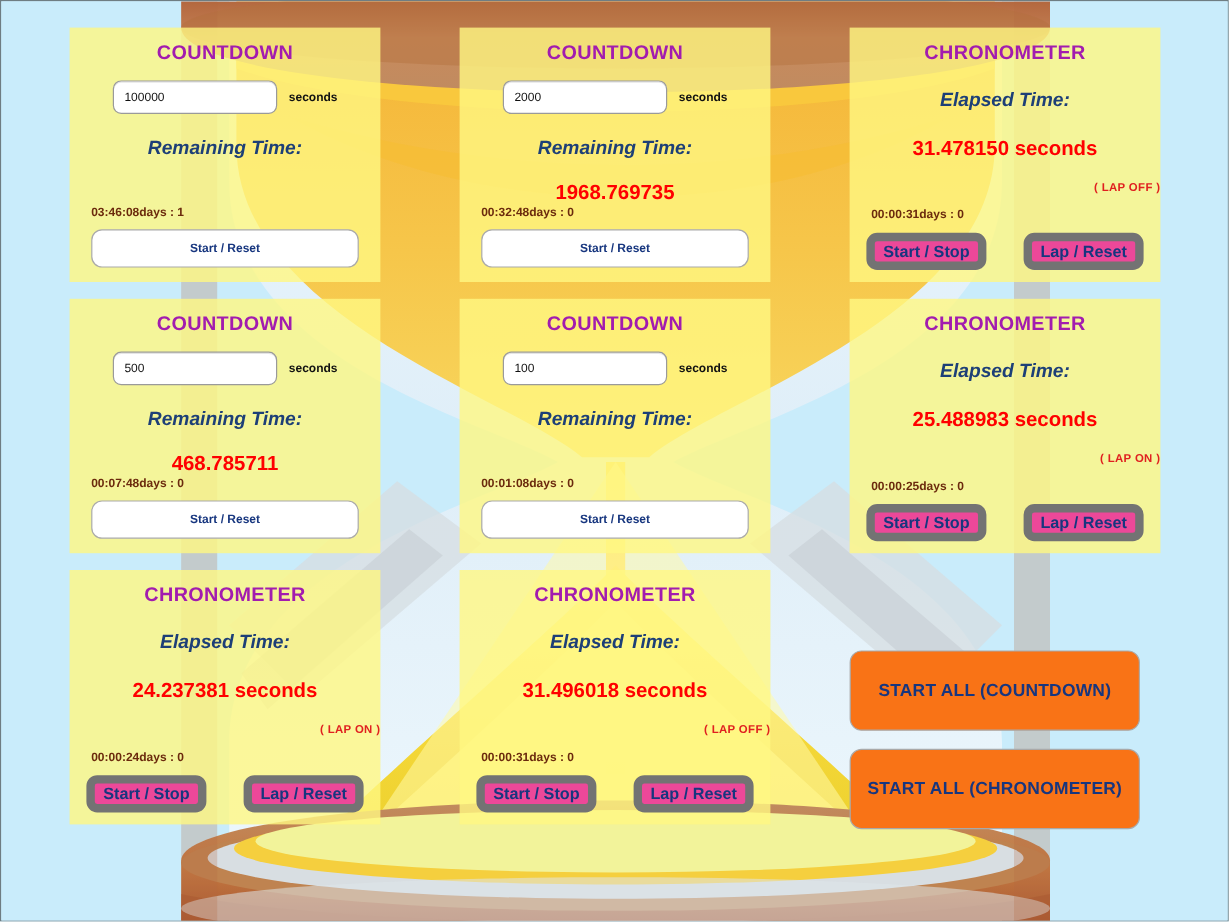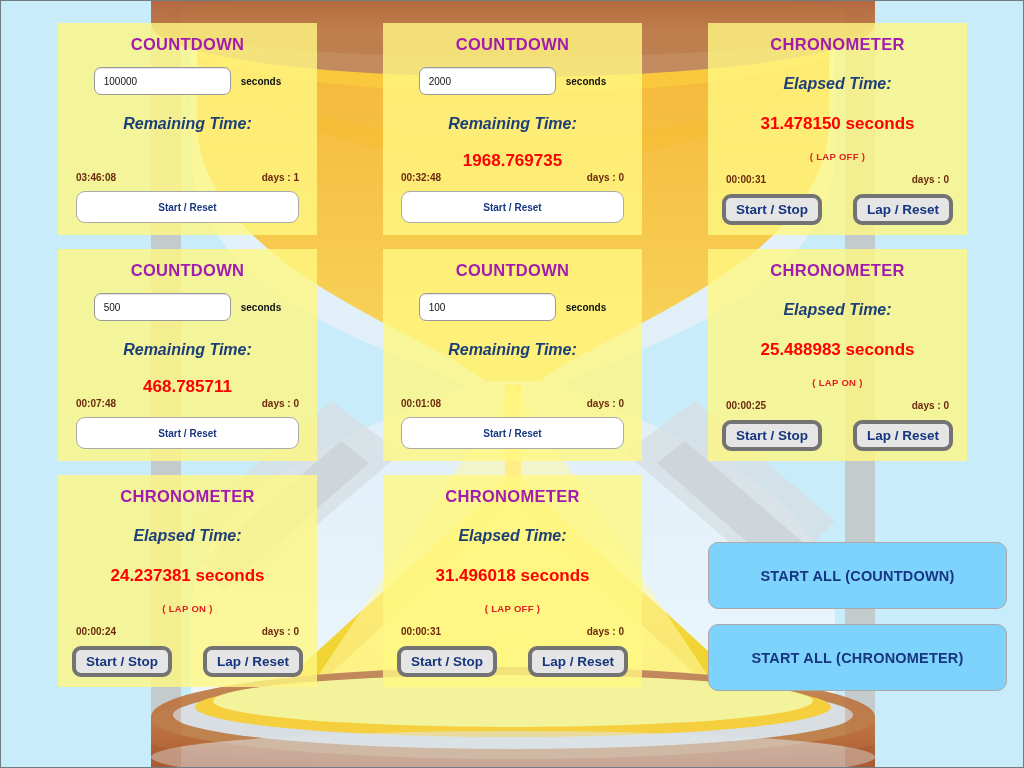--- a/index.html
+++ b/index.html
@@ -107,41 +107,42 @@
     margin-top: 18px;
   }
   .big-value.chrono-val { margin-top: 21px; }
 
   .lap-state {
     color: #e02020;
     font-size: 9.5px;
     font-weight: bold;
     margin-top: 17px;
     letter-spacing: 0.3px;
+    text-align: right;
   }
 
   .meta-row {
     position: absolute;
     left: 18px;
     right: 18px;
     bottom: 52px;
     display: flex;
-    justify-content: space-between;
+    justify-content: flex-start;
     color: #6b2a0d;
     font-size: 10px;
     font-weight: bold;
   }
   .panel.chrono .meta-row { bottom: 50px; }
 
   
   .btn {
     box-sizing: border-box;
-    border: 4px solid #737373;
+    border: 7px solid #737373;
     border-radius: 9px;
-    background: #e5e5e5;
+    background: #ec4899;
     color: #17367f;
     font-family: "Liberation Sans", sans-serif;
     font-weight: bold;
     cursor: pointer;
     padding: 0;
   }
   .btn-wide {
     position: absolute;
     left: 18px;
     bottom: 12px;
@@ -161,25 +162,25 @@
   }
   .btn-half {
     width: 100px;
     height: 31px;
     font-size: 13.5px;
   }
 
   
   .btn-all {
     position: absolute;
-    width: 299px;
+    width: 242px;
     height: 67px;
     border: 1px solid #a9a9a9;
     border-radius: 10px;
-    background: #7dd3fc;
+    background: #f97316;
     color: #17367f;
     font-family: "Liberation Sans", sans-serif;
     font-size: 14.5px;
     font-weight: bold;
     letter-spacing: 0.2px;
     cursor: pointer;
   }
 </style>
 </head>
 <body>

